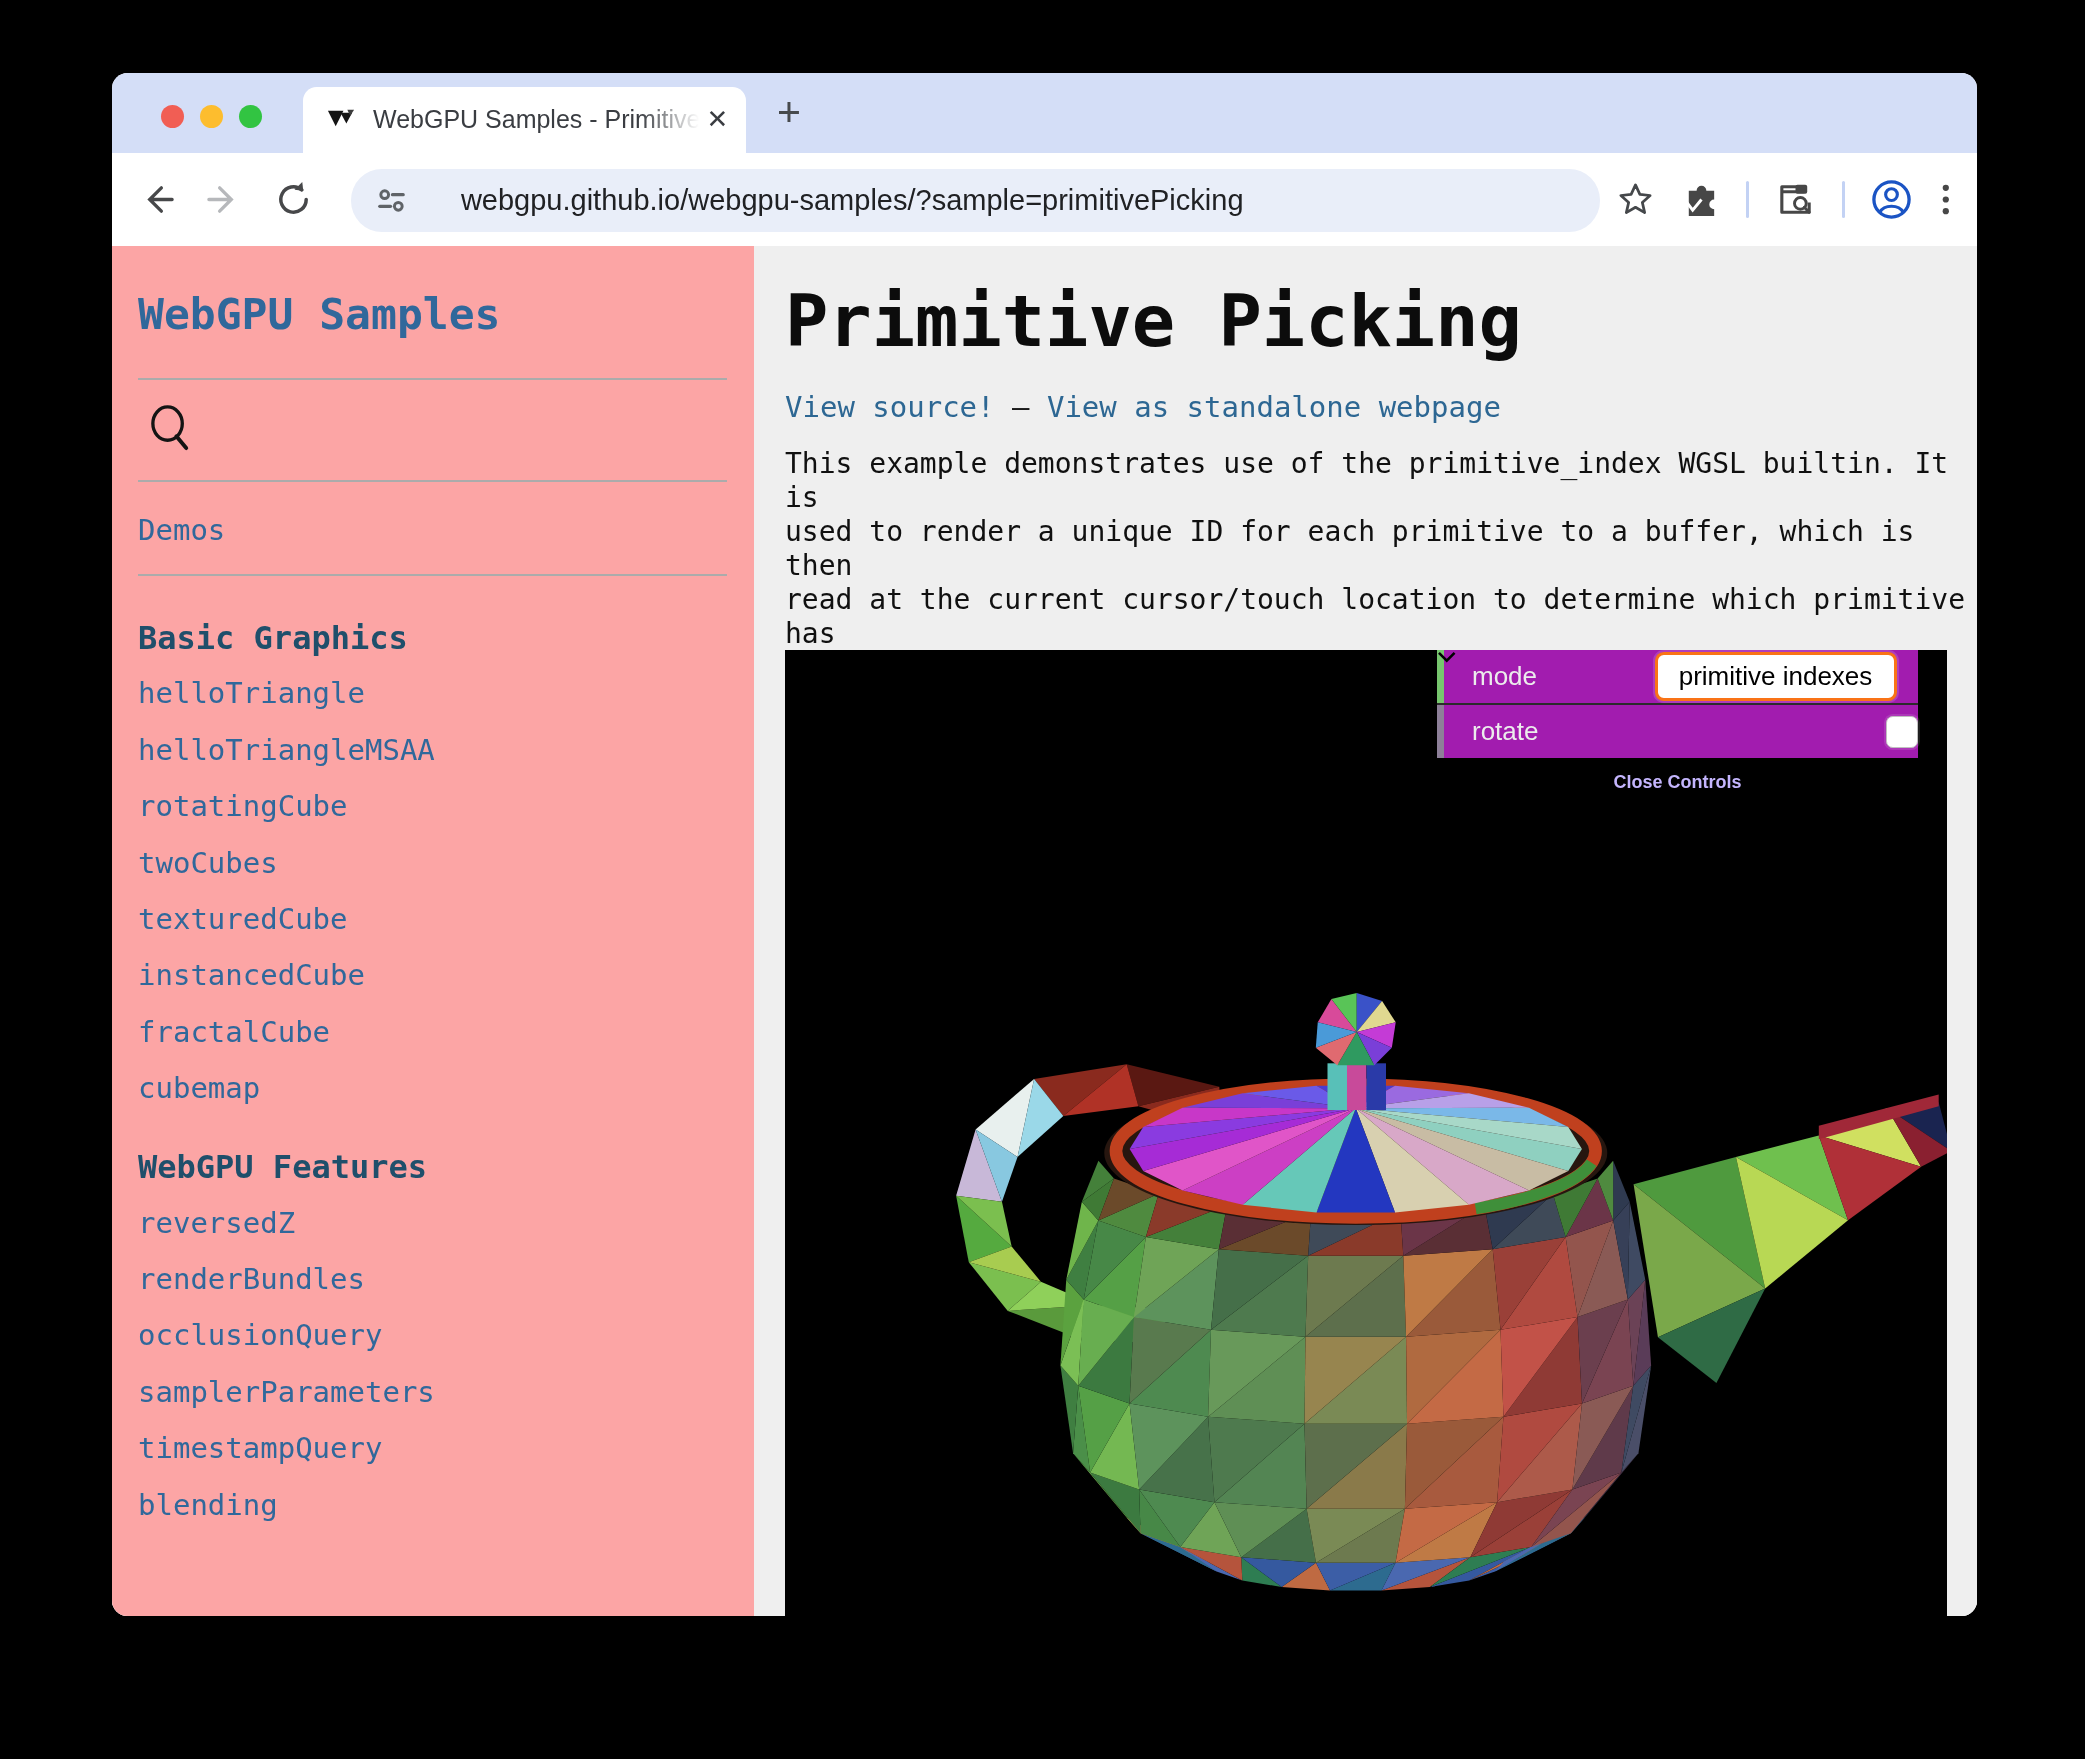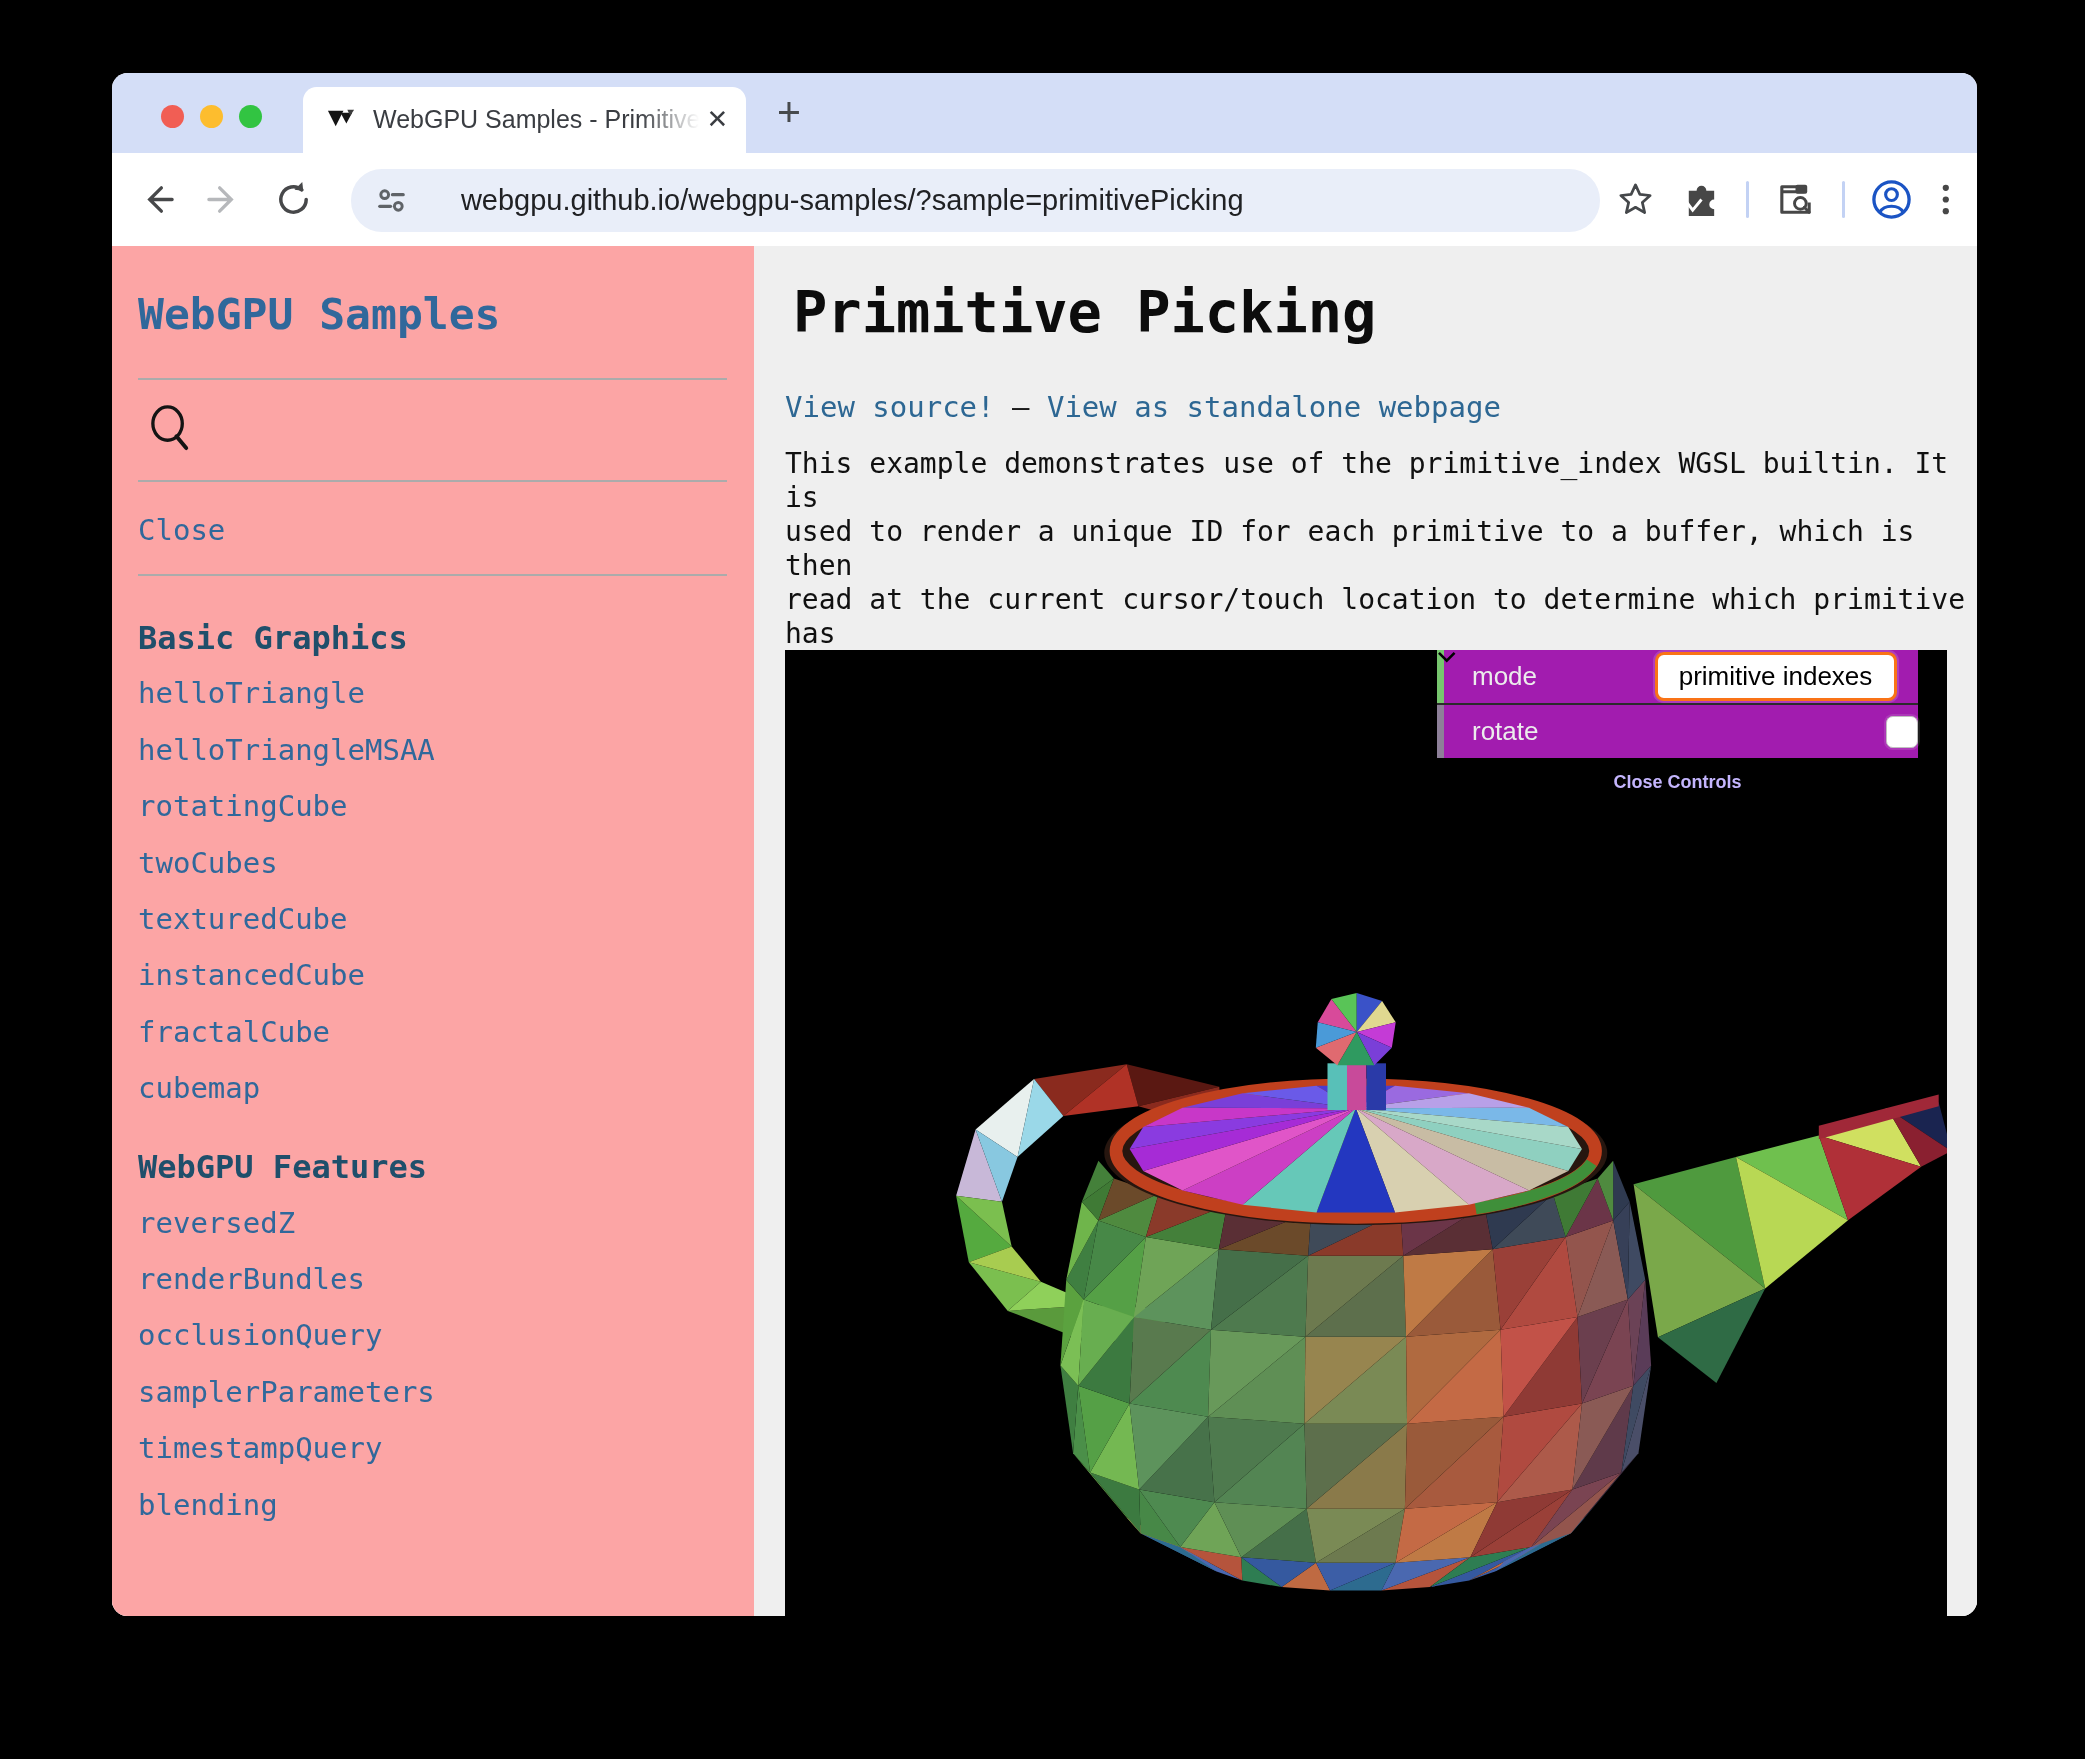--- a/index.html
+++ b/index.html
@@ -38,21 +38,21 @@
   .sidebar{width:642px;background:#fca5a5;box-sizing:border-box;padding:43px 27px 0 26px;
            font-family:"DejaVu Sans Mono","Liberation Mono",monospace;flex-shrink:0;}
   .sb-title{font-size:43px;font-weight:bold;color:#30689b;margin:0 0 39px 0;}
   .sidebar hr{border:none;border-top:2px solid #ababab;margin:0;}
   .sb-search{margin:23.4px 0 21.5px 7.8px;}
   .sb-github{display:block;font-size:29px;color:#30689b;margin:31px 0 27px 0;text-decoration:none;}
   .sb-heading{font-size:32px;font-weight:bold;color:#1f4f6b;margin:43px 0 19.5px 0;}
   .sb-link{display:block;font-size:29px;color:#30689b;margin:0 0 22.4px 0;text-decoration:none;}
   .main{flex:1;position:relative;background:#efefef;
         font-family:"DejaVu Sans Mono","Liberation Mono",monospace;}
-  .page-title{position:absolute;left:39px;top:33px;font-size:57px;font-weight:bold;color:#0c0c0c;margin:0;}
+  .page-title{position:absolute;left:31px;top:33px;font-size:72px;font-weight:bold;color:#0c0c0c;margin:0;}
   .links-row{position:absolute;left:31px;top:144px;font-size:29px;}
   .links-row a{color:#2d6793;text-decoration:none;}
   .links-row .dash{color:#1a1a1a;}
   .description{position:absolute;left:31px;top:201px;width:1188px;font-size:28px;line-height:34px;
                color:#101010;white-space:pre-line;margin:0;}
   
   .demo-canvas{position:absolute;left:31px;top:404px;width:1162px;height:966px;background:#000;overflow:hidden;}
   .demo-canvas svg{position:absolute;left:0;top:0;}
   
   .gui{position:absolute;top:0;right:29px;width:481px;font-family:"Liberation Sans",sans-serif;}
@@ -148,21 +148,21 @@
     <div class="sidebar">
       <h1 class="sb-title">WebGPU Samples</h1>
       <hr>
       <div class="sb-search">
         <svg width="51" height="51" viewBox="0 0 52 52">
           <ellipse cx="22" cy="21" rx="15" ry="17" fill="none" stroke="#141414" stroke-width="3.4"></ellipse>
           <line x1="31" y1="34" x2="41" y2="46" stroke="#141414" stroke-width="4" stroke-linecap="round"></line>
         </svg>
       </div>
       <hr>
-      <a class="sb-github" href="#">Close</a>
+      <a class="sb-github" href="#">Demos</a>
       <hr>
 
       <div class="sb-heading">Basic Graphics</div>
       <a class="sb-link" href="#">helloTriangle</a>
       <a class="sb-link" href="#">helloTriangleMSAA</a>
       <a class="sb-link" href="#">rotatingCube</a>
       <a class="sb-link" href="#">twoCubes</a>
       <a class="sb-link" href="#">texturedCube</a>
       <a class="sb-link" href="#">instancedCube</a>
       <a class="sb-link" href="#">fractalCube</a>

